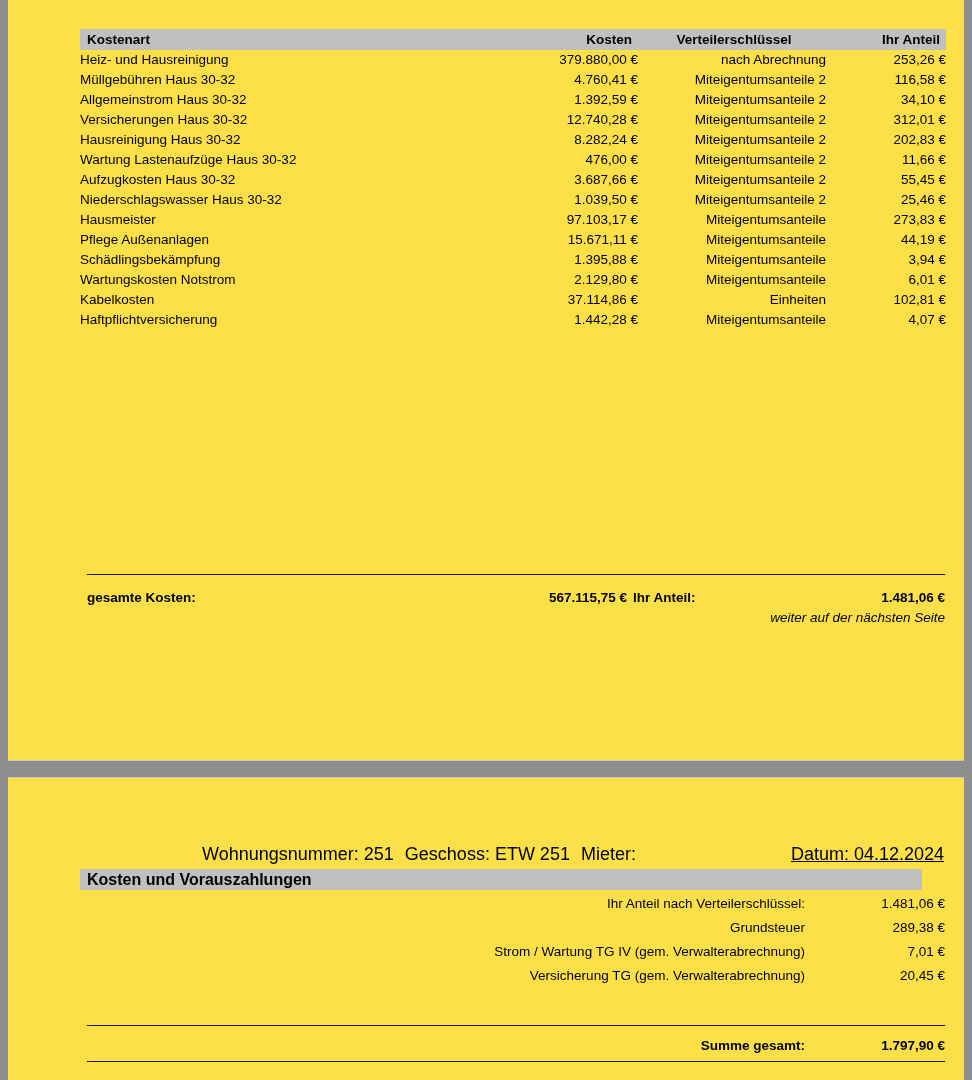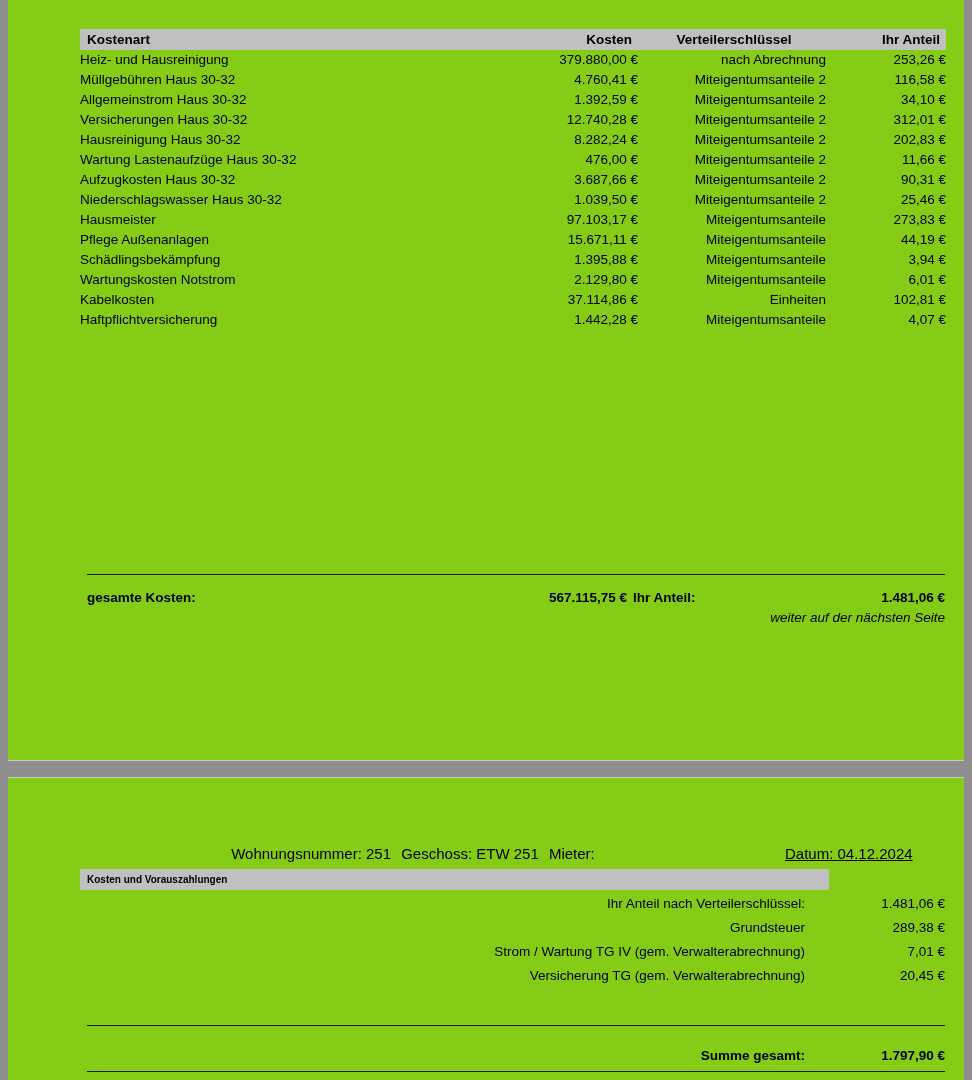--- a/index.html
+++ b/index.html
@@ -28,21 +28,21 @@
     z-index: 5;
   }
   .edge-strip.left  { left: 0; }
   .edge-strip.right { right: 0; }
 
   
   .sheet {
     position: absolute;
     left: 8px;
     right: 8px;
-    background: #84cc16;
+    background: #fde047;
   }
   .sheet.page-one { top: 0;    height: 760px; }
   .sheet.page-two { top: 778px; height: 302px; }
 
   
   .page-gap {
     position: absolute;
     left: 0;
     right: 0;
     top: 760px;
@@ -128,40 +128,40 @@
     width: 858px;
     text-align: right;
     font-size: 13.5px;
     font-style: italic;
     line-height: 20px;
   }
 
   
   .p2-meta {
     position: absolute;
-    left: 79px;
+    left: 85px;
     top: 66px;
     width: 858px;
-    font-size: 15px;
+    font-size: 18px;
     line-height: 20px;
     display: flex;
     align-items: baseline;
   }
   .p2-meta .meta-left  { flex: 1 1 auto; text-align: center; padding-right: 40px; }
   .p2-meta .meta-date  { flex: 0 0 160px; text-align: left; text-decoration: underline; }
   .p2-meta .meta-item  { margin-right: 6px; }
 
   .p2-section-bar {
     position: absolute;
     left: 72px;
     top: 91px;
-    width: 749px;
+    width: 842px;
     height: 21px;
     background: #c0c0c0;
-    font-size: 10px;
+    font-size: 16px;
     font-weight: bold;
     line-height: 21px;
     padding-left: 7px;
     box-sizing: border-box;
   }
 
   .p2-lines {
     position: absolute;
     left: 79px;
     top: 114px;
@@ -183,21 +183,21 @@
     top: 247px;
     width: 858px;
   }
   .p2-total-row {
     display: flex;
     align-items: baseline;
     font-size: 13.5px;
     font-weight: bold;
     height: 24px;
     line-height: 24px;
-    margin-top: 18px;
+    margin-top: 8px;
   }
   .p2-total-row .p2-total-label { flex: 1 1 auto; text-align: right; padding-right: 30px; }
   .p2-total-row .p2-total-value { flex: 0 0 110px; text-align: right; }
   .rule-below { margin-top: 3px; }
 </style>
 </head>
 <body>
 
 <div class="edge-strip left"></div>
 <div class="edge-strip right"></div>
@@ -253,21 +253,21 @@
       <tr>
         <td class="td-kostenart">Wartung Lastenaufzüge Haus 30-32</td>
         <td class="td-kosten">476,00 €</td>
         <td class="td-schluessel">Miteigentumsanteile 2</td>
         <td class="td-anteil">11,66 €</td>
       </tr>
       <tr>
         <td class="td-kostenart">Aufzugkosten Haus 30-32</td>
         <td class="td-kosten">3.687,66 €</td>
         <td class="td-schluessel">Miteigentumsanteile 2</td>
-        <td class="td-anteil">90,31 €</td>
+        <td class="td-anteil">55,45 €</td>
       </tr>
       <tr>
         <td class="td-kostenart">Niederschlagswasser Haus 30-32</td>
         <td class="td-kosten">1.039,50 €</td>
         <td class="td-schluessel">Miteigentumsanteile 2</td>
         <td class="td-anteil">25,46 €</td>
       </tr>
       <tr>
         <td class="td-kostenart">Hausmeister</td>
         <td class="td-kosten">97.103,17 €</td>

